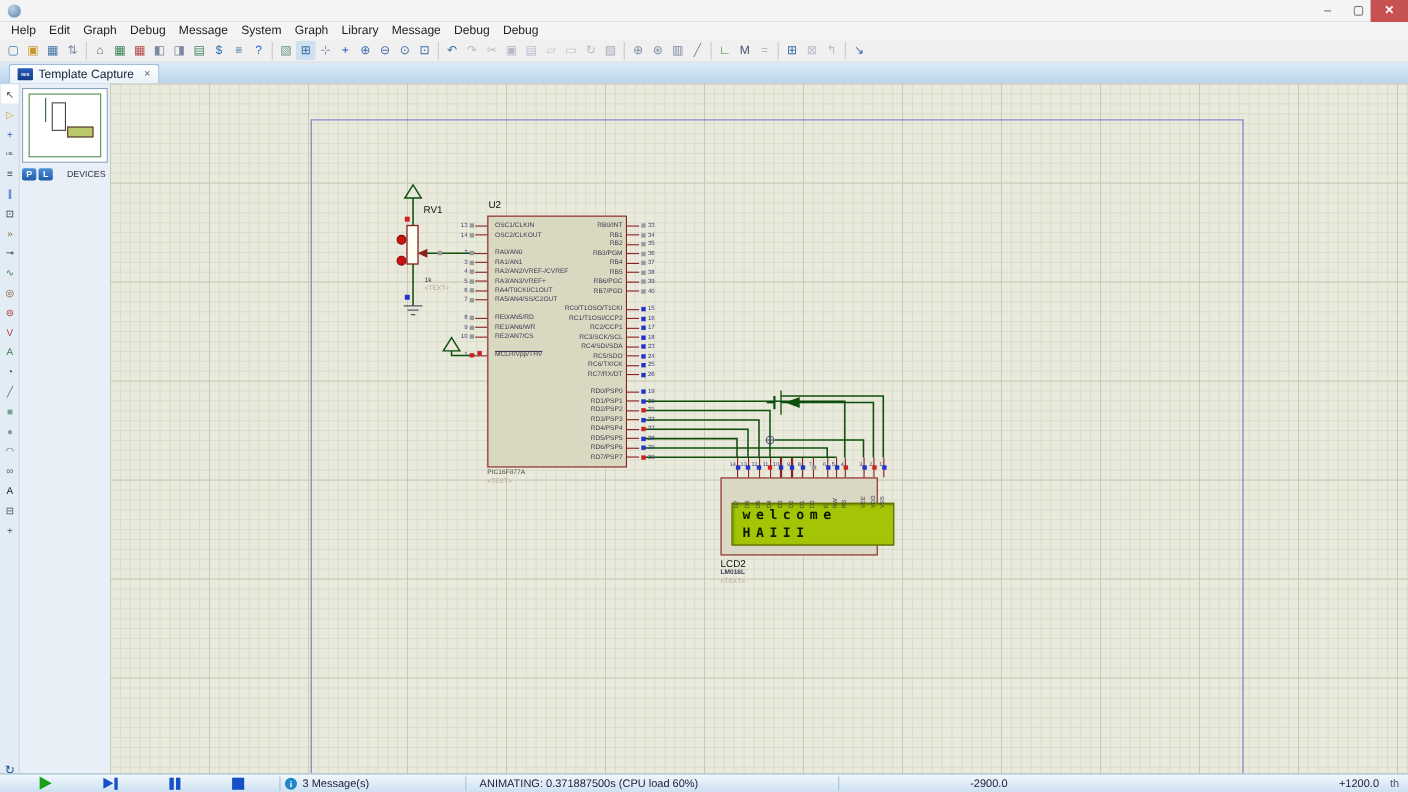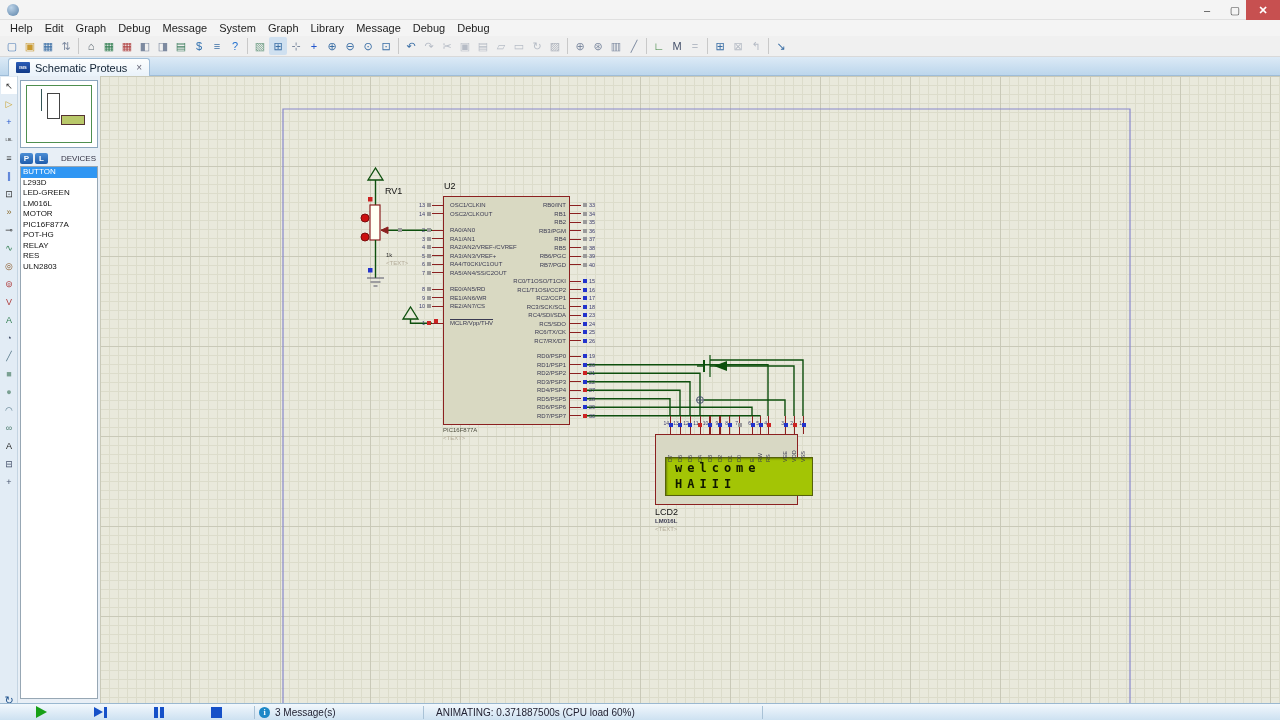--- a/index.html
+++ b/index.html
@@ -176,21 +176,21 @@
     </div>
   <div class="tsep"></div>
   <div class="tgroup">
       <div class="tbtn" style="color: rgb(58, 110, 165);">↘</div>
     </div>
 </div>
 
 <div id="tabbar">
   <div id="tab-active">
     <div id="tab-icon">ISIS</div>
-    <div id="tab-label">Schematic Proteus</div>
+    <div id="tab-label">Template Capture</div>
     <div id="tab-close">×</div>
   </div>
 </div>
 
 <div id="toolcol">
   <div>
 
   <div class="stool" style="background-color: rgb(255, 255, 255);">↖</div>
       <div class="stool" style="color: rgb(201, 162, 46);">▷</div>
       <div class="stool" style="color: rgb(34, 85, 204);">+</div>
@@ -227,33 +227,20 @@
     <div class="sheet"></div>
     <div class="pwire"></div>
     <div class="pchip"></div>
     <div class="plcd"></div>
   </div>
   <div id="selhdr">
     <div class="plbtn">P</div>
     <div class="plbtn">L</div>
     <div class="hdr">DEVICES</div>
   </div>
-  <div id="devlist">
-
-  <div class="dev-item" style="background-color: rgb(47, 150, 243); color: rgb(255, 255, 255);">BUTTON</div>
-      <div class="dev-item">L293D</div>
-      <div class="dev-item">LED-GREEN</div>
-      <div class="dev-item">LM016L</div>
-      <div class="dev-item">MOTOR</div>
-      <div class="dev-item">PIC16F877A</div>
-      <div class="dev-item">POT-HG</div>
-      <div class="dev-item">RELAY</div>
-      <div class="dev-item">RES</div>
-      <div class="dev-item">ULN2803</div>
-    </div>
 </div>
 
 <div id="canvas">
   <svg id="wires" width="1180" height="627">
 
     <path d="M183,627 L183,33 L1030,33 L1030,627" fill="none" stroke="#8888cc" stroke-width="1.2"></path>
 
     <g>
       <path d="M275.5,131 L275.5,104" fill="none" stroke="#0d4f0d" stroke-width="1.4"></path>
       <path d="M268,104 L283,104 L275.5,92 Z" fill="none" stroke="#0d4f0d" stroke-width="1.3"></path>
@@ -668,13 +655,18 @@
       </div>
   </div>
   <div class="sdiv"></div>
   <div id="msgcell">
     <div id="info-ic">i</div>
     <span>3 Message(s)</span>
   </div>
   <div class="sdiv"></div>
   <div id="animcell">ANIMATING: 0.371887500s (CPU load 60%)</div>
   <div class="sdiv"></div>
+  <div id="coords">
+    <span id="coord-x">-2900.0</span>
+    <span id="coord-y">+1200.0</span>
+    <span id="unit-th">th</span>
+  </div>
 </div>
 
 </body></html>

